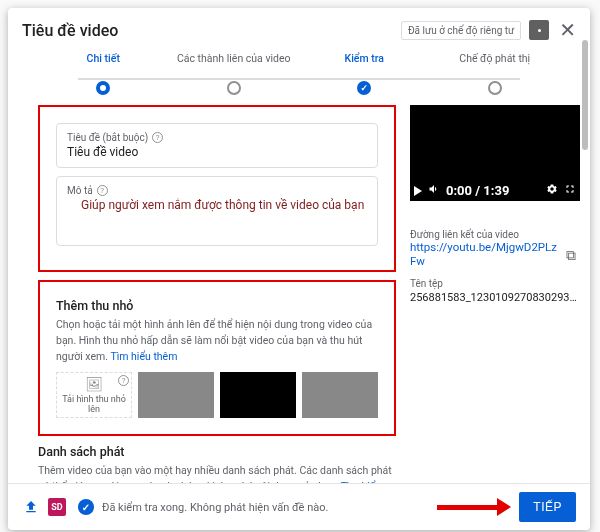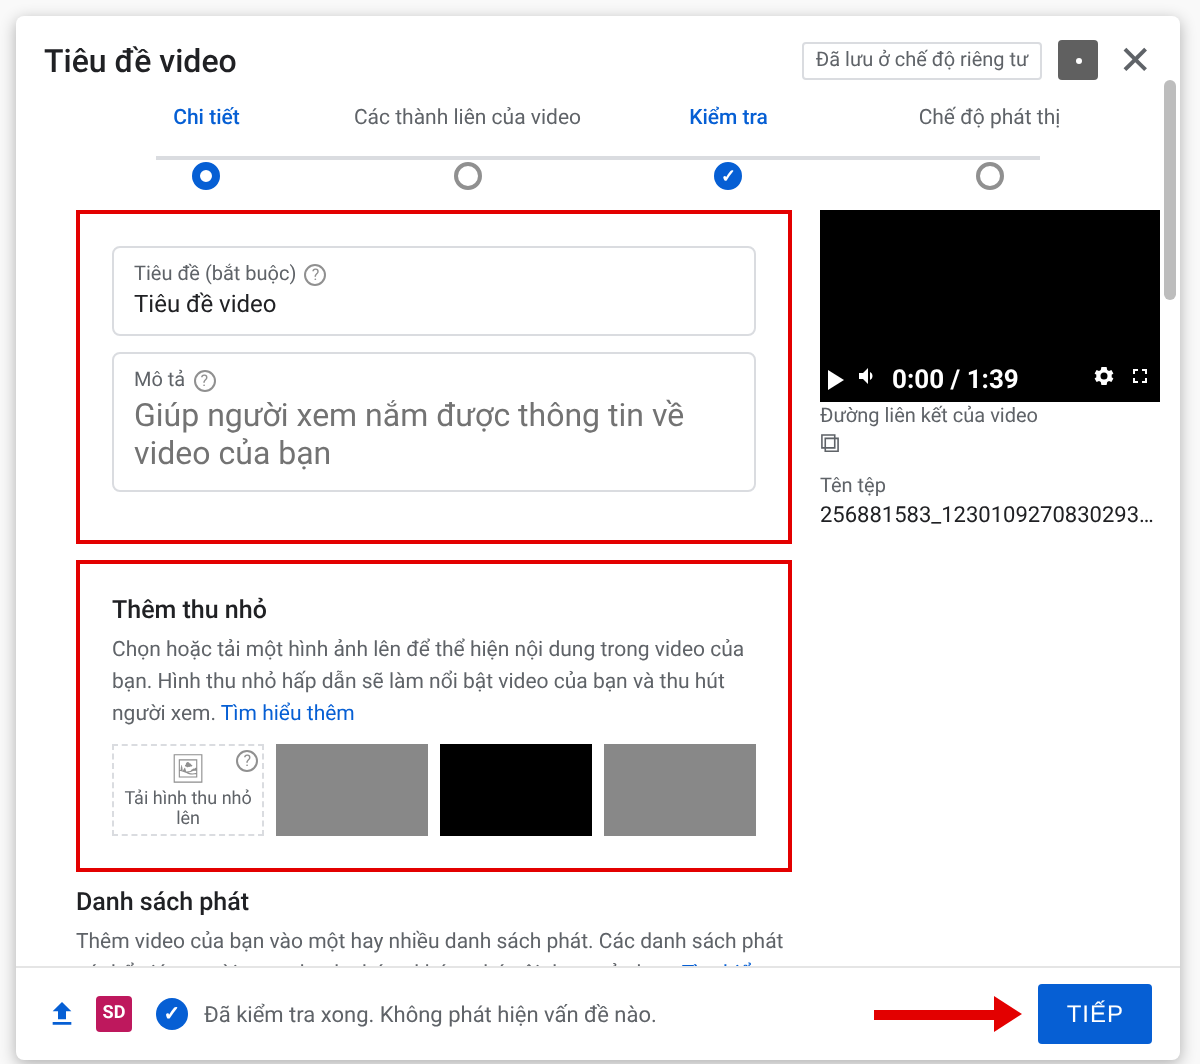--- a/index.html
+++ b/index.html
@@ -20,41 +20,41 @@
   .step.done .dot { background: #065fd4; border-color: #065fd4; display:flex;align-items:center;justify-content:center;}
   .step.done .dot::after{content:"✓";color:#fff;font-size:9px;font-weight:bold;}
   .step-line { position:absolute; top: 30px; left: 70px; right: 70px; height: 2px; background: #dadce0; z-index:1;}
   .content { flex: 1; overflow-y: auto; padding: 0px 10px 0 30px; display: flex; gap: 14px; }
   .left-col { flex: 1; min-width: 0; }
   .right-col { width: 170px; flex-shrink: 0; }
   .hl-box { border: 2px solid #e30000; padding: 16px; margin-bottom: 8px; }
   .field { border: 1px solid #dadce0; border-radius: 4px; padding: 8px 10px; margin-bottom: 8px; }
   .field-label { font-size: 10px; color: #5f6368; display: flex; align-items: center; gap: 4px; }
   .field-value { font-size: 12px; color: #202124; margin-top: 2px; }
-  .field-placeholder { font-size: 16px; color: #737373; margin-top: 2px; }
+  .field-placeholder { font-size: 12px; color: #7f1d1d; margin-top: 2px; margin-left: 14px; }
   .qmark { width: 11px; height: 11px; border: 1px solid #909090; border-radius: 50%; display: inline-flex; align-items: center; justify-content: center; font-size: 8px; color: #909090; }
   .desc-pad{min-height:70px;}
   .section-title { font-size: 12.5px; font-weight: 500; color: #202124; margin-bottom: 4px; }
   .section-desc { font-size: 10.5px; color: #5f6368; line-height: 1.5; margin-bottom: 8px; }
   .link-inline { color: #065fd4; }
   .thumbs { display: flex; gap: 6px; }
   .thumb-upload { width: 80px; height: 46px; border: 1px dashed #dadce0; display: flex; flex-direction: column; align-items: center; justify-content: center; gap: 2px; font-size: 9px; color: #5f6368; text-align:center;position:relative;}
   .thumb-upload .qmark{position:absolute;top:2px;right:2px;}
   .upload-ico{font-size:14px;color:#909090;}
   .thumb { width: 80px; height: 46px; background: #888; }
   .thumb.dark { background: #000; }
   .playlist-sec { margin-top: 6px; }
   .select-box { border: 1px solid #dadce0; border-radius: 4px; padding: 10px 12px; width: 200px; display: flex; justify-content: space-between; align-items: center; font-size: 12px; color: #5f6368; cursor:pointer;}
   .select-hl { border: 2px solid #e30000; padding: 4px; display: inline-block; }
   .preview-player { width: 170px; height: 96px; background: #000; position: relative; }
   .player-ctrl { position: absolute; bottom: 0; left: 0; right: 0; background: rgba(0,0,0,0.6); display: flex; align-items: center; padding: 3px 4px; gap: 6px; color: #fff; font-size: 13px; font-weight: bold; }
   .player-ctrl .gap{flex:1;}
   .ico{display:inline-block;}
   .play-tri{width:0;height:0;border-top:5px solid transparent;border-bottom:5px solid transparent;border-left:8px solid #fff;}
-  .vid-link-lbl { font-size: 10px; color: #5f6368; margin-top: 2px; }
+  .vid-link-lbl { font-size: 10px; color: #5f6368; margin-top: 28px; }
   .vid-link-row { display: flex; align-items: center; gap: 6px; }
   .vid-link { font-size: 11.5px; color: #065fd4; word-break: break-all; flex:1;}
   .copy-ico { width: 14px; height: 14px; color: #5f6368; font-size: 14px; cursor:pointer;}
   .file-lbl { font-size: 10px; color: #5f6368; margin-top: 10px; }
   .file-val { font-size: 11px; color: #202124; margin-top: 2px; white-space: nowrap; overflow: hidden; text-overflow: ellipsis;}
   .footer { border-top: 1px solid #e5e5e5; display: flex; align-items: center; padding: 8px 14px; gap: 8px; }
   .foot-ico { width: 18px; height: 18px; display: flex; align-items: center; justify-content: center; color: #065fd4; font-size: 14px; }
   .foot-ico.sq{background:#be185d;color:#fff;font-size:9px;border-radius:2px;font-weight:bold;}
   .check-badge{width:16px;height:16px;border-radius:50%;background:#065fd4;display:flex;align-items:center;justify-content:center;color:#fff;font-size:10px;font-weight:bold;margin-left:4px;}
   .foot-status { font-size: 11px; color: #5f6368; }
@@ -171,20 +171,21 @@
           </span>
           <span class="ico">
             <svg width="12" height="12" viewBox="0 0 24 24" class="svg-ico">
                 <path d="M7 14H5v5h5v-2H7v-3zm-2-4h2V7h3V5H5v5zm12 7h-3v2h5v-5h-2v3zM14 5v2h3v3h2V5h-5z"></path>
               </svg>
           </span>
         </div>
       </div>
       <div class="vid-link-lbl">Đường liên kết của video</div>
       <div class="vid-link-row">
+        <div class="vid-link">https://youtu.be/MjgwD2PLzFw</div>
         <div class="copy-ico">⧉</div>
       </div>
       <div class="file-lbl">Tên tệp</div>
       <div class="file-val">256881583_1230109270830293_6309...</div>
     </div>
   </div>
 
   <div class="footer">
     <span class="foot-ico">
       <svg width="16" height="16" viewBox="0 0 24 24" fill="#065fd4">

